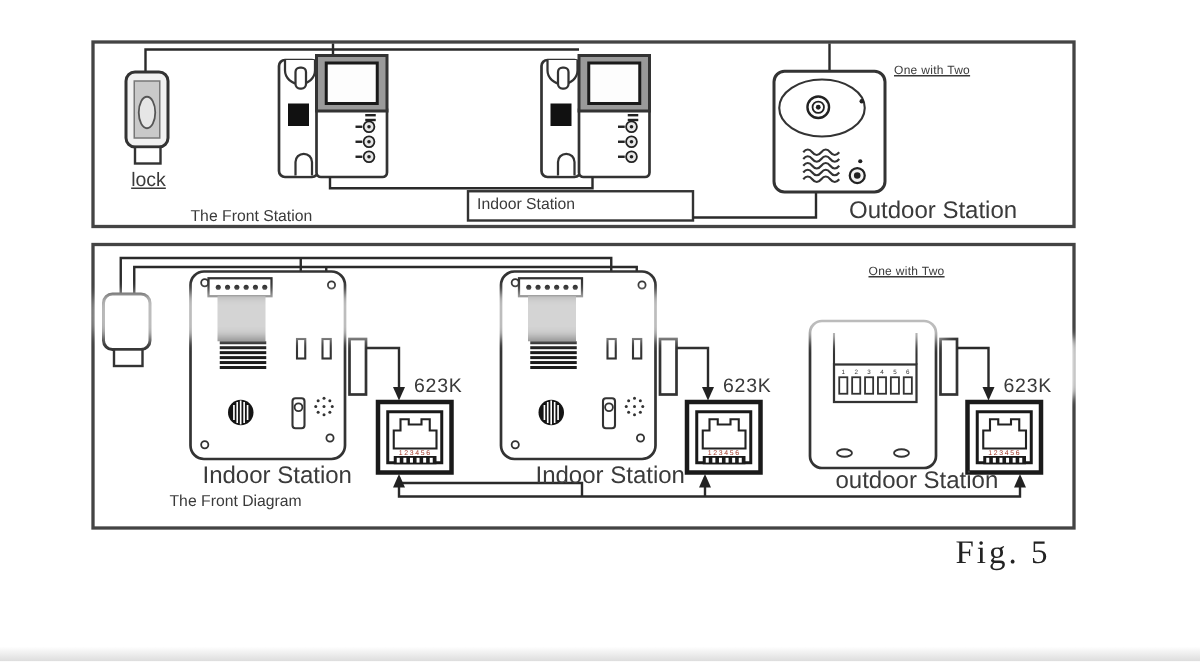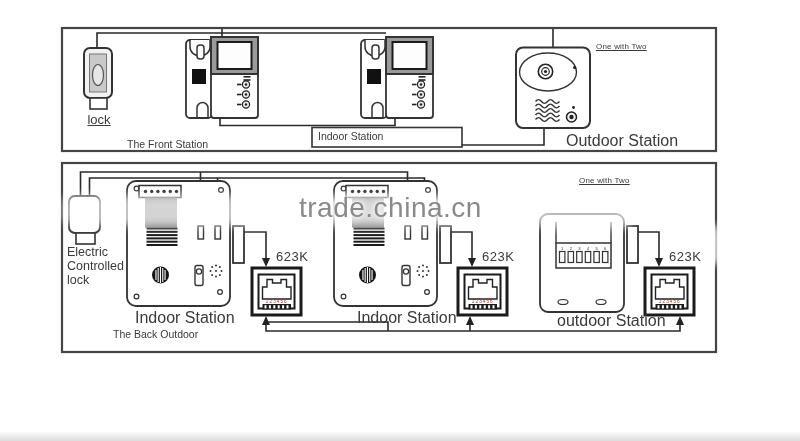--- a/index.html
+++ b/index.html
@@ -246,31 +246,30 @@
         </g>
         <ellipse cx="563" cy="302" rx="5" ry="2.5" fill="#fff" stroke="#333" stroke-width="1.2"></ellipse>
         <ellipse cx="601" cy="302" rx="5" ry="2.5" fill="#fff" stroke="#333" stroke-width="1.2"></ellipse>
       </g>
     </g>
   </svg>
 
   <div class="wm-blob wm-b1"></div>
   <div class="wm-blob wm-b2"></div>
   <div class="wm-blob wm-b3"></div>
-  <div class="wm-text">trade.china.cn</div>
 
   <div class="lbl lock-front-lbl">lock</div>
   <div class="lbl lbl-105 front-caption">The Front Station</div>
   <div class="lbl lbl-105 indoor-box-lbl">Indoor Station</div>
   <div class="lbl lbl-8 one-with-two-top">One with Two</div>
   <div class="lbl lbl-10 outdoor-front-lbl">Outdoor Station</div>
 
-  <div class="lbl elock-lbl">Electric Controlled lock</div>
   <div class="lbl lbl-10 indoor-back-lbl-1">Indoor Station</div>
   <div class="lbl lbl-10 indoor-back-lbl-2">Indoor Station</div>
-  <div class="lbl lbl-105 back-caption">The Back Outdoor</div>
+  <div class="lbl lbl-105 back-caption">The Front Diagram</div>
   <div class="lbl lbl-8 one-with-two-bottom">One with Two</div>
   <div class="lbl lbl-10 outdoor-back-lbl">outdoor Station</div>
   <div class="lbl lbl-623 k1">623K</div>
   <div class="lbl lbl-623 k2">623K</div>
   <div class="lbl lbl-623 k3">623K</div>
 
+  <div class="lbl fig-caption">Fig. 5</div>
 </div>
 
 </body></html>

